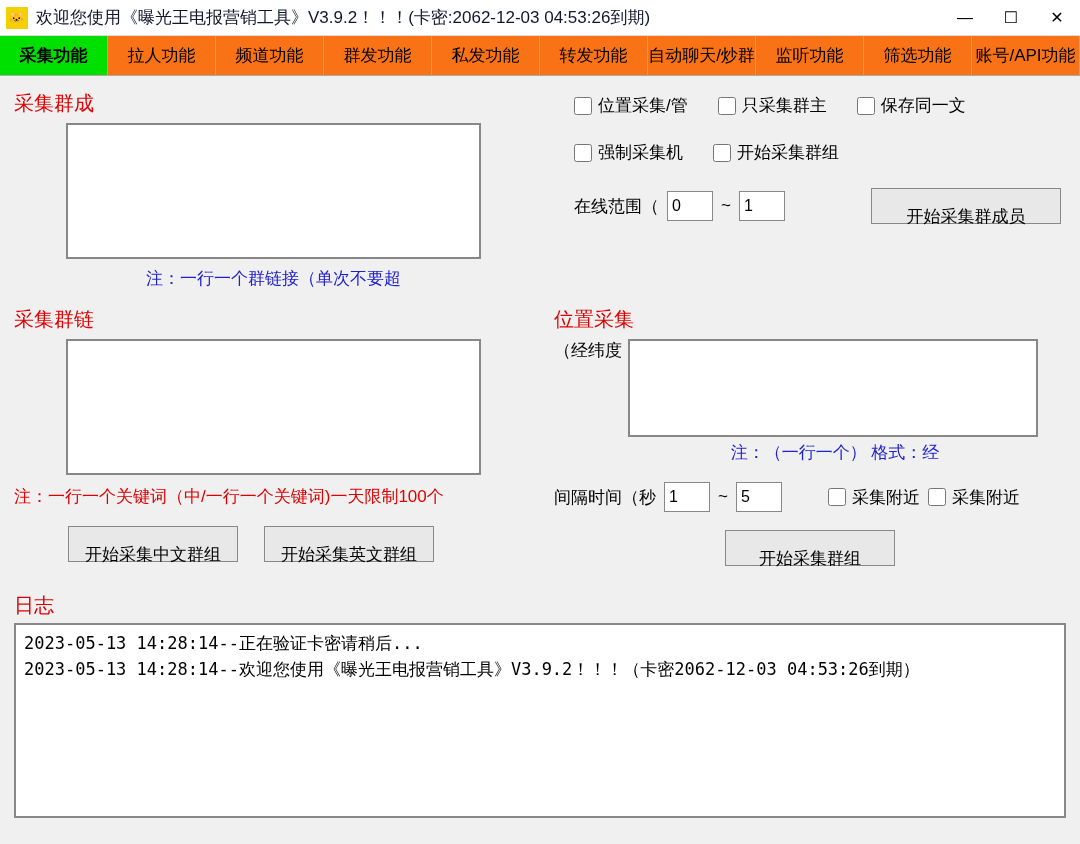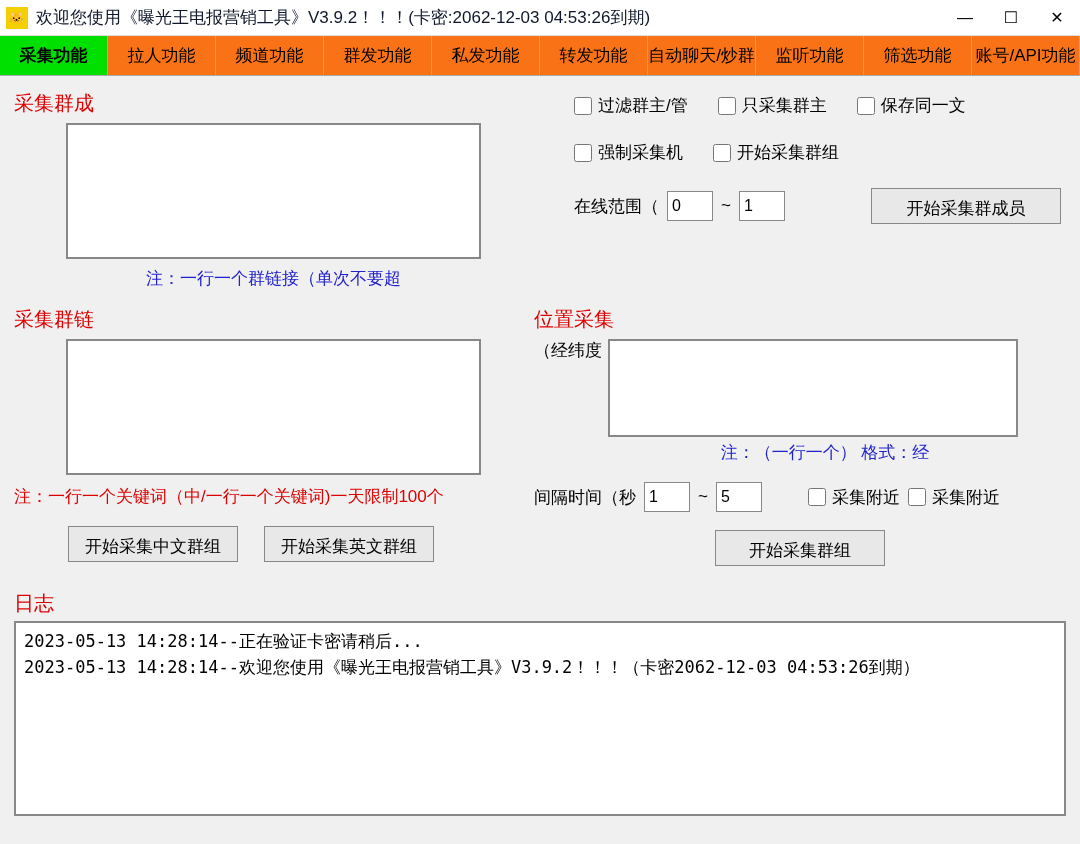--- a/index.html
+++ b/index.html
@@ -136,28 +136,29 @@
       height: 30px;
       border: 1px solid #888;
       background: #fff;
       font-size: 16px;
       padding: 0 4px;
     }
     .btn {
       background: #e8e8e8;
       border: 1px solid #888;
       height: 36px;
-      padding: 8px 16px;
+      padding: 16px 16px;
       font-size: 17px;
       font-family: inherit;
       cursor: pointer;
     }
     .btn-wide { width: 190px; }
     .row2 {
       display: flex;
+      gap: 20px;
       margin-top: 10px;
     }
     .col2-left { width: 520px; }
     .ta2 { width: 415px; height: 136px; margin-left: 52px; }
     .note-red-small { color: #d00; font-size: 17px; margin-top: 6px; }
     .btn-row { display: flex; gap: 26px; margin-top: 18px; margin-left: 54px; }
     .col2-right { flex: 1; }
     .latlng-row { display: flex; align-items: flex-start; gap: 6px; }
     .latlng-label { font-size: 17px; white-space: nowrap; }
     .ta3 { width: 410px; height: 98px; }
@@ -223,21 +224,21 @@
       <div class="left-col">
         <div class="section-title">采集群成</div>
         <textarea class="textarea-box ta1" style=""></textarea>
         <div class="note-blue note-center">注：一行一个群链接（单次不要超</div>
       </div>
 
       <div class="right-top">
         <div class="chk-row">
           <label class="chk">
             <input type="checkbox" style="">
-            <span>过滤群主/管</span>
+            <span>位置采集/管</span>
           </label>
           <label class="chk">
             <input type="checkbox" style="">
             <span>只采集群主</span>
           </label>
           <label class="chk">
             <input type="checkbox" style="">
             <span>保存同一文</span>
           </label>
         </div>

